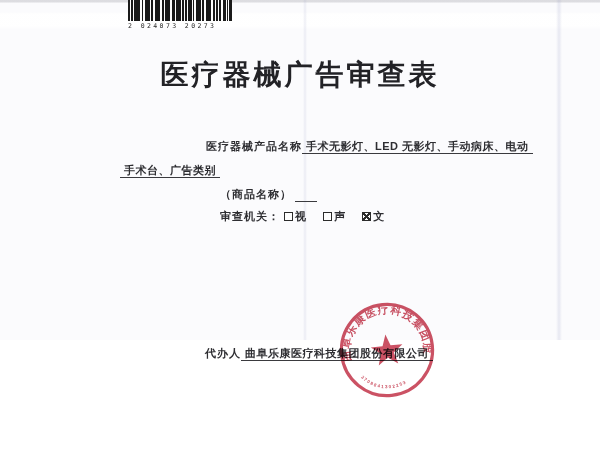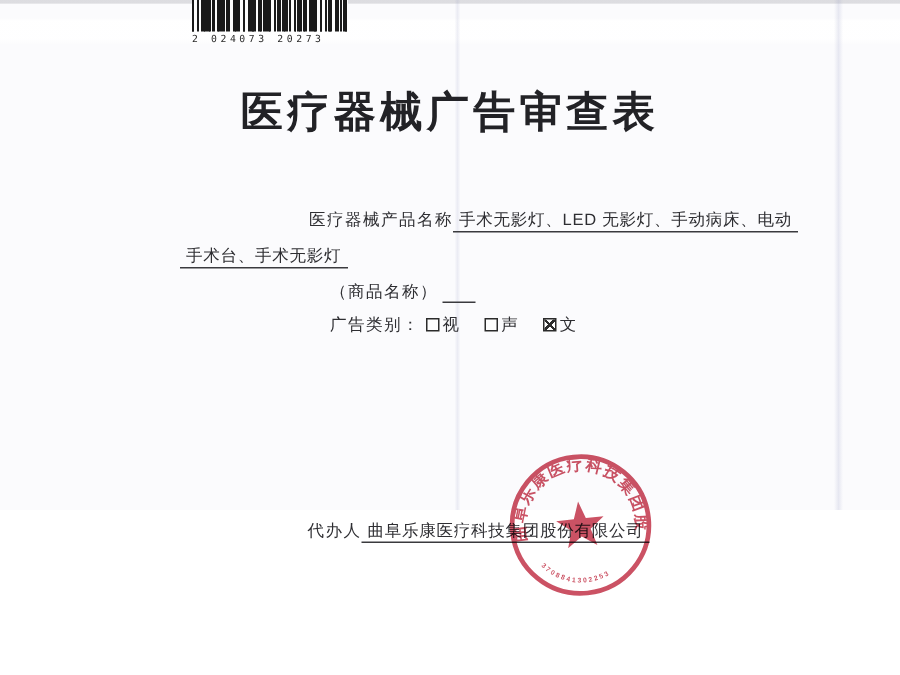--- a/index.html
+++ b/index.html
@@ -34,21 +34,21 @@
     margin-top:1px;white-space:nowrap;
   }
 
   
   .title{
     position:absolute;left:0;top:56px;width:600px;text-align:center;
     font-size:28px;font-weight:700;letter-spacing:3px;color:#222226;
   }
 
   
-  .line{position:absolute;font-size:11px;font-weight:400;white-space:nowrap;color:#2e2e32;padding-left:20px;}
+  .line{position:absolute;font-size:11px;font-weight:700;white-space:nowrap;color:#2e2e32;padding-left:20px;}
   .lbl{letter-spacing:1px;}
   .val{border-bottom:1px solid #3a3a3e;padding:0 4px 1px 4px;letter-spacing:.5px;}
   .blank{display:inline-block;width:22px;height:11px;border-bottom:1px solid #3a3a3e;vertical-align:bottom;}
 
   .l-product1{left:186px;top:139px;}
   .l-product2{left:100px;top:163px;}
   .l-trade{left:200px;top:187px;}
   .l-category{left:200px;top:209px;letter-spacing:1px;}
   .l-applicant{left:185px;top:321px;}
   .l-agent{left:185px;top:346px;}
@@ -83,30 +83,30 @@
     <div class="barcode-digits">2 024073 20273</div>
   </div>
 
   <div class="title">医疗器械广告审查表</div>
 
   <div class="line l-product1">
     <span class="lbl">医疗器械产品名称</span><span class="val">手术无影灯、LED 无影灯、手动病床、电动</span>
   </div>
 
   <div class="line l-product2">
-    <span class="val">手术台、手术无影灯</span>
+    <span class="val">手术台、广告类别</span>
   </div>
 
   <div class="line l-trade">
     <span class="lbl">（商品名称）</span>
     <span class="blank"></span>
   </div>
 
   <div class="line l-category">
-    <span class="lbl">广告类别：</span>
+    <span class="lbl">审查机关：</span>
     <span class="opt"><span class="cb"></span><span>视</span></span>
     <span class="opt"><span class="cb"></span><span>声</span></span>
     <span class="opt"><span class="cb checked"></span><span>文</span></span>
   </div>
 
 
   <div class="line l-agent">
     <span class="lbl">代办人</span><span class="val">曲阜乐康医疗科技集团股份有限公司</span>
   </div>
 

